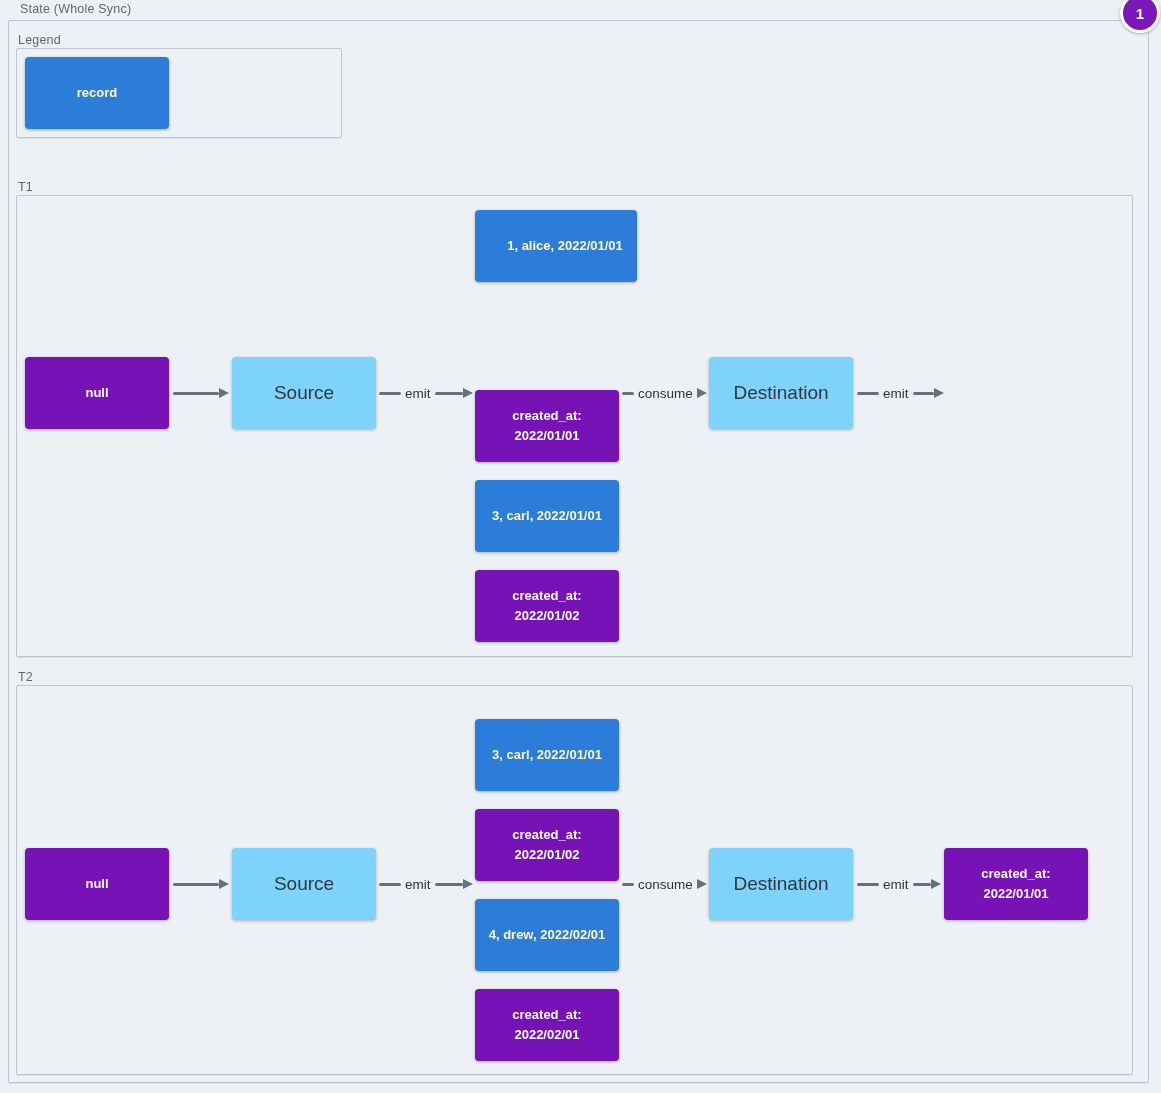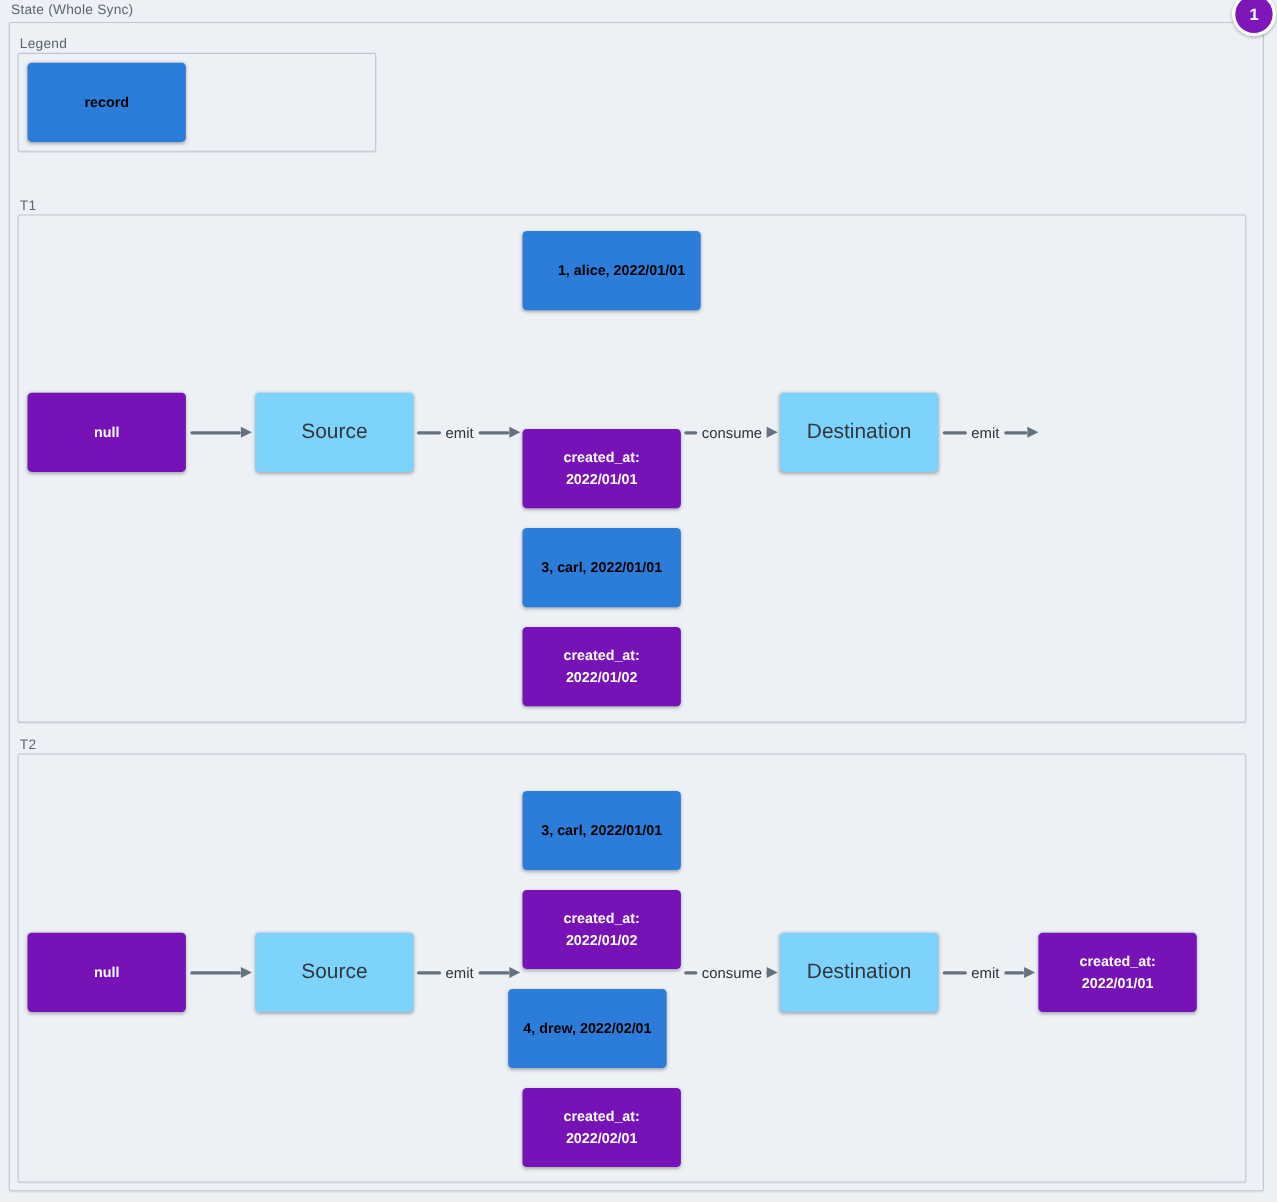--- a/index.html
+++ b/index.html
@@ -31,21 +31,21 @@
     position:absolute;
     width:144px;height:72px;
     border-radius:4px;
     display:flex;align-items:center;justify-content:center;
     text-align:center;
     font-size:13px;
     line-height:1.55;
     box-shadow:0 1px 3px rgba(40,50,60,.35);
     white-space:pre-line;
   }
-  .node.record{background:#2b7dd9;color:#000000;font-weight:600;}
+  .node.record{background:#2b7dd9;color:#fef9c3;font-weight:600;}
   .node.state{background:#7712b7;color:#ffffff;font-weight:600;}
   .node.plain{background:#7dd3fc;color:#33373c;font-weight:400;font-size:19px;}
   .arrow{
     position:absolute;
     height:16px;
     display:flex;align-items:center;
     color:#2f3337;
     font-size:13.5px;
     font-weight:500;
   }
@@ -70,21 +70,21 @@
     display:flex;align-items:center;justify-content:center;
     color:#ffffff;font-size:15px;font-weight:700;
     box-shadow:0 1px 3px rgba(40,50,60,.35);
   }
 </style>
 </head>
 <body>
 
 <div class="canvas">
 
-  <span class="frame-label" style="left:10px;top:2px;">State (Whole Sync)</span>
+  <span class="frame-label" style="left:20px;top:2px;">State (Whole Sync)</span>
   <div class="frame" style="left:8px;top:20px;width:1139px;height:1061px;"></div>
 
   <span class="frame-label" style="left:18px;top:33px;">Legend</span>
   <div class="frame" style="left:16px;top:48px;width:324px;height:88px;"></div>
   <div class="node record" style="left:25px;top:57px;">record</div>
 
   <span class="frame-label" style="left:18px;top:180px;">T1</span>
   <div class="frame" style="left:16px;top:195px;width:1115px;height:460px;"></div>
 
   <div class="node state" style="left:25px;top:357px;">null</div>
@@ -141,21 +141,21 @@
   <div class="arrow" style="left:379px;top:876px;width:94px;">
     <i class="ln w22"></i>
     <span class="albl">emit</span>
     <i class="ln grow"></i>
       <i class="head"></i>
   </div>
 
   <div class="node record" style="left:475px;top:719px;">3, carl, 2022/01/01</div>
   <div class="node state" style="left:475px;top:809px;">created_at:
 2022/01/02</div>
-  <div class="node record" style="left:462px;top:899px;">4, drew, 2022/02/01</div>
+  <div class="node record" style="left:475px;top:899px;">4, drew, 2022/02/01</div>
   <div class="node state" style="left:475px;top:989px;">created_at:
 2022/02/01</div>
 
   <div class="arrow" style="left:622px;top:876px;width:85px;">
     <i class="ln w12"></i>
     <span class="albl">consume</span>
     <i class="ln grow"></i>
       <i class="head"></i>
   </div>
 

